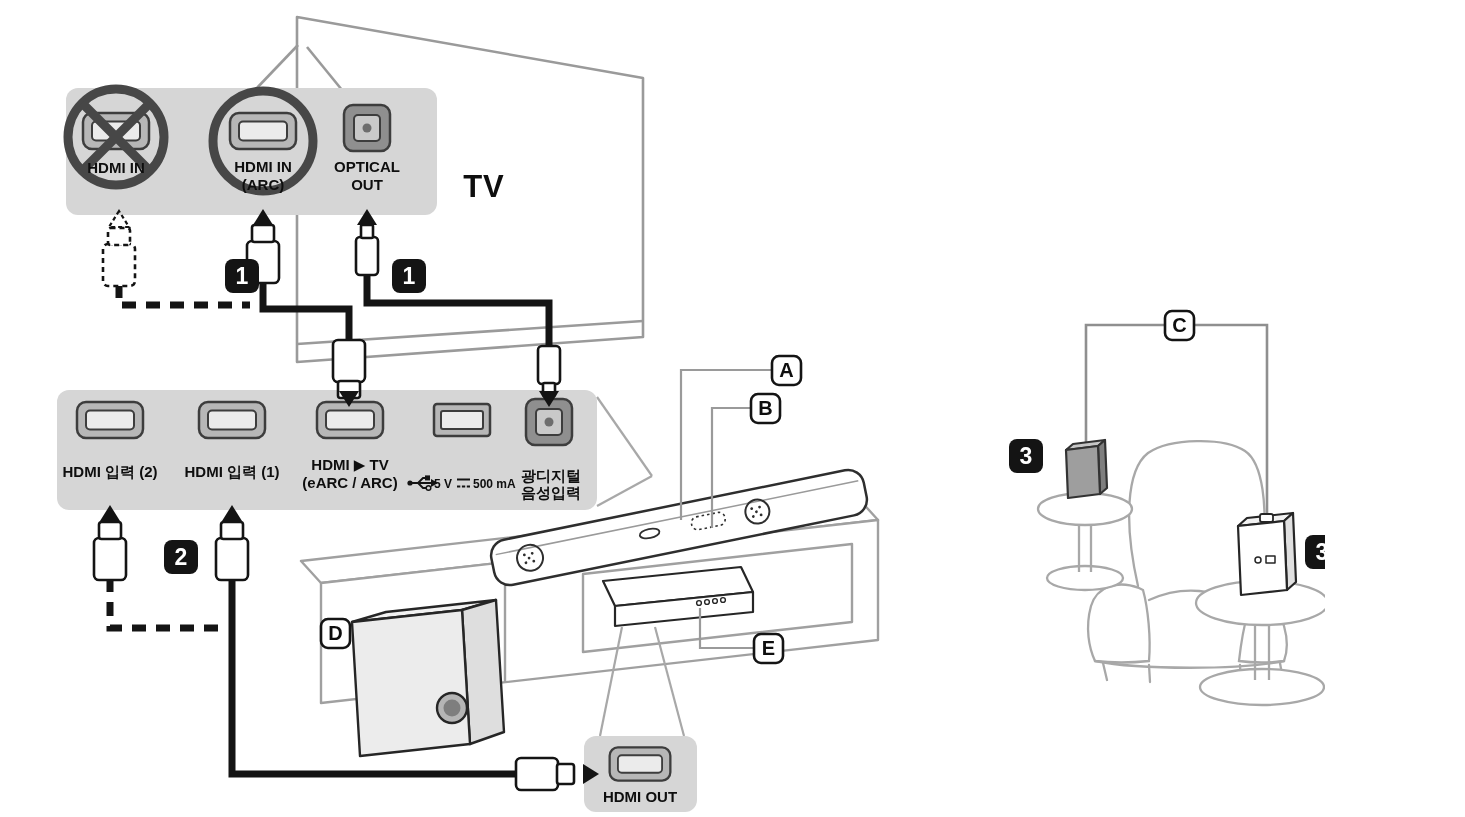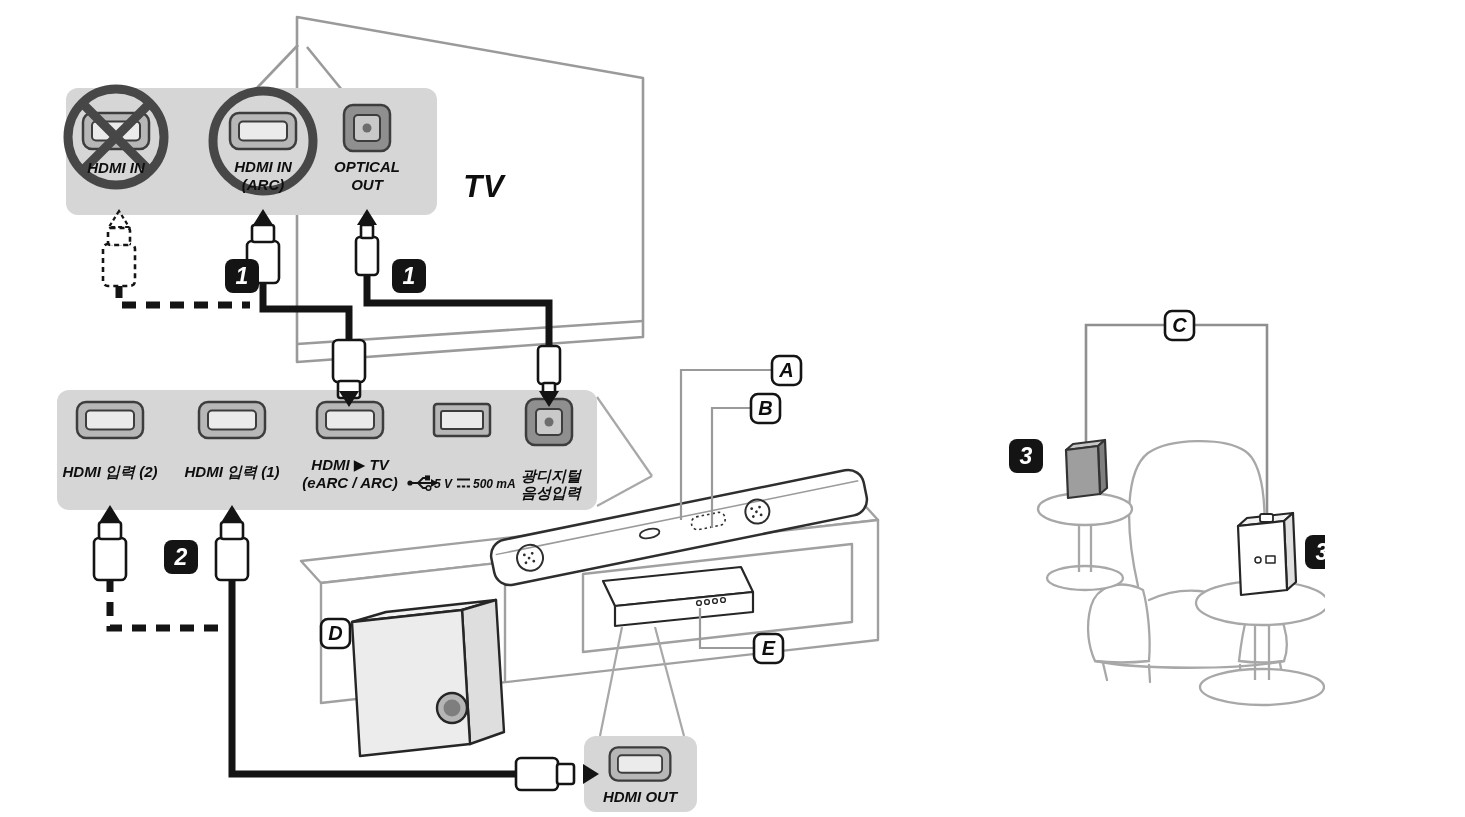--- a/index.html
+++ b/index.html
@@ -1,17 +1,17 @@
 <!DOCTYPE html>
 <html><head>
 <meta charset="utf-8">
 <style>
   html,body{margin:0;padding:0;background:#ffffff;}
   .stage{position:relative;width:1325px;height:817px;background:#ffffff;overflow:hidden;
-         font-family:"Liberation Sans","DejaVu Sans",sans-serif;font-style:italic;}
+         font-family:"Liberation Sans","DejaVu Sans",sans-serif;}
   svg{position:absolute;left:0;top:0;}
   text{fill:#0e0e0e;}
   .lbl{font-family:"Liberation Sans","DejaVu Sans",sans-serif;font-size:15px;font-weight:bold;text-anchor:middle;}
   .lbl-xs{font-family:"Liberation Sans","DejaVu Sans",sans-serif;font-size:12px;font-weight:bold;text-anchor:start;}
   .tv-big{font-family:"Liberation Sans","DejaVu Sans",sans-serif;font-size:31px;font-weight:bold;text-anchor:middle;letter-spacing:1px;}
   .letter{font-family:"Liberation Sans","DejaVu Sans",sans-serif;font-size:20px;font-weight:bold;text-anchor:middle;}
   .stepnum{font-family:"Liberation Sans","DejaVu Sans",sans-serif;font-size:23px;font-weight:bold;text-anchor:middle;fill:#ffffff;}
 </style>
 </head>
 <body>

